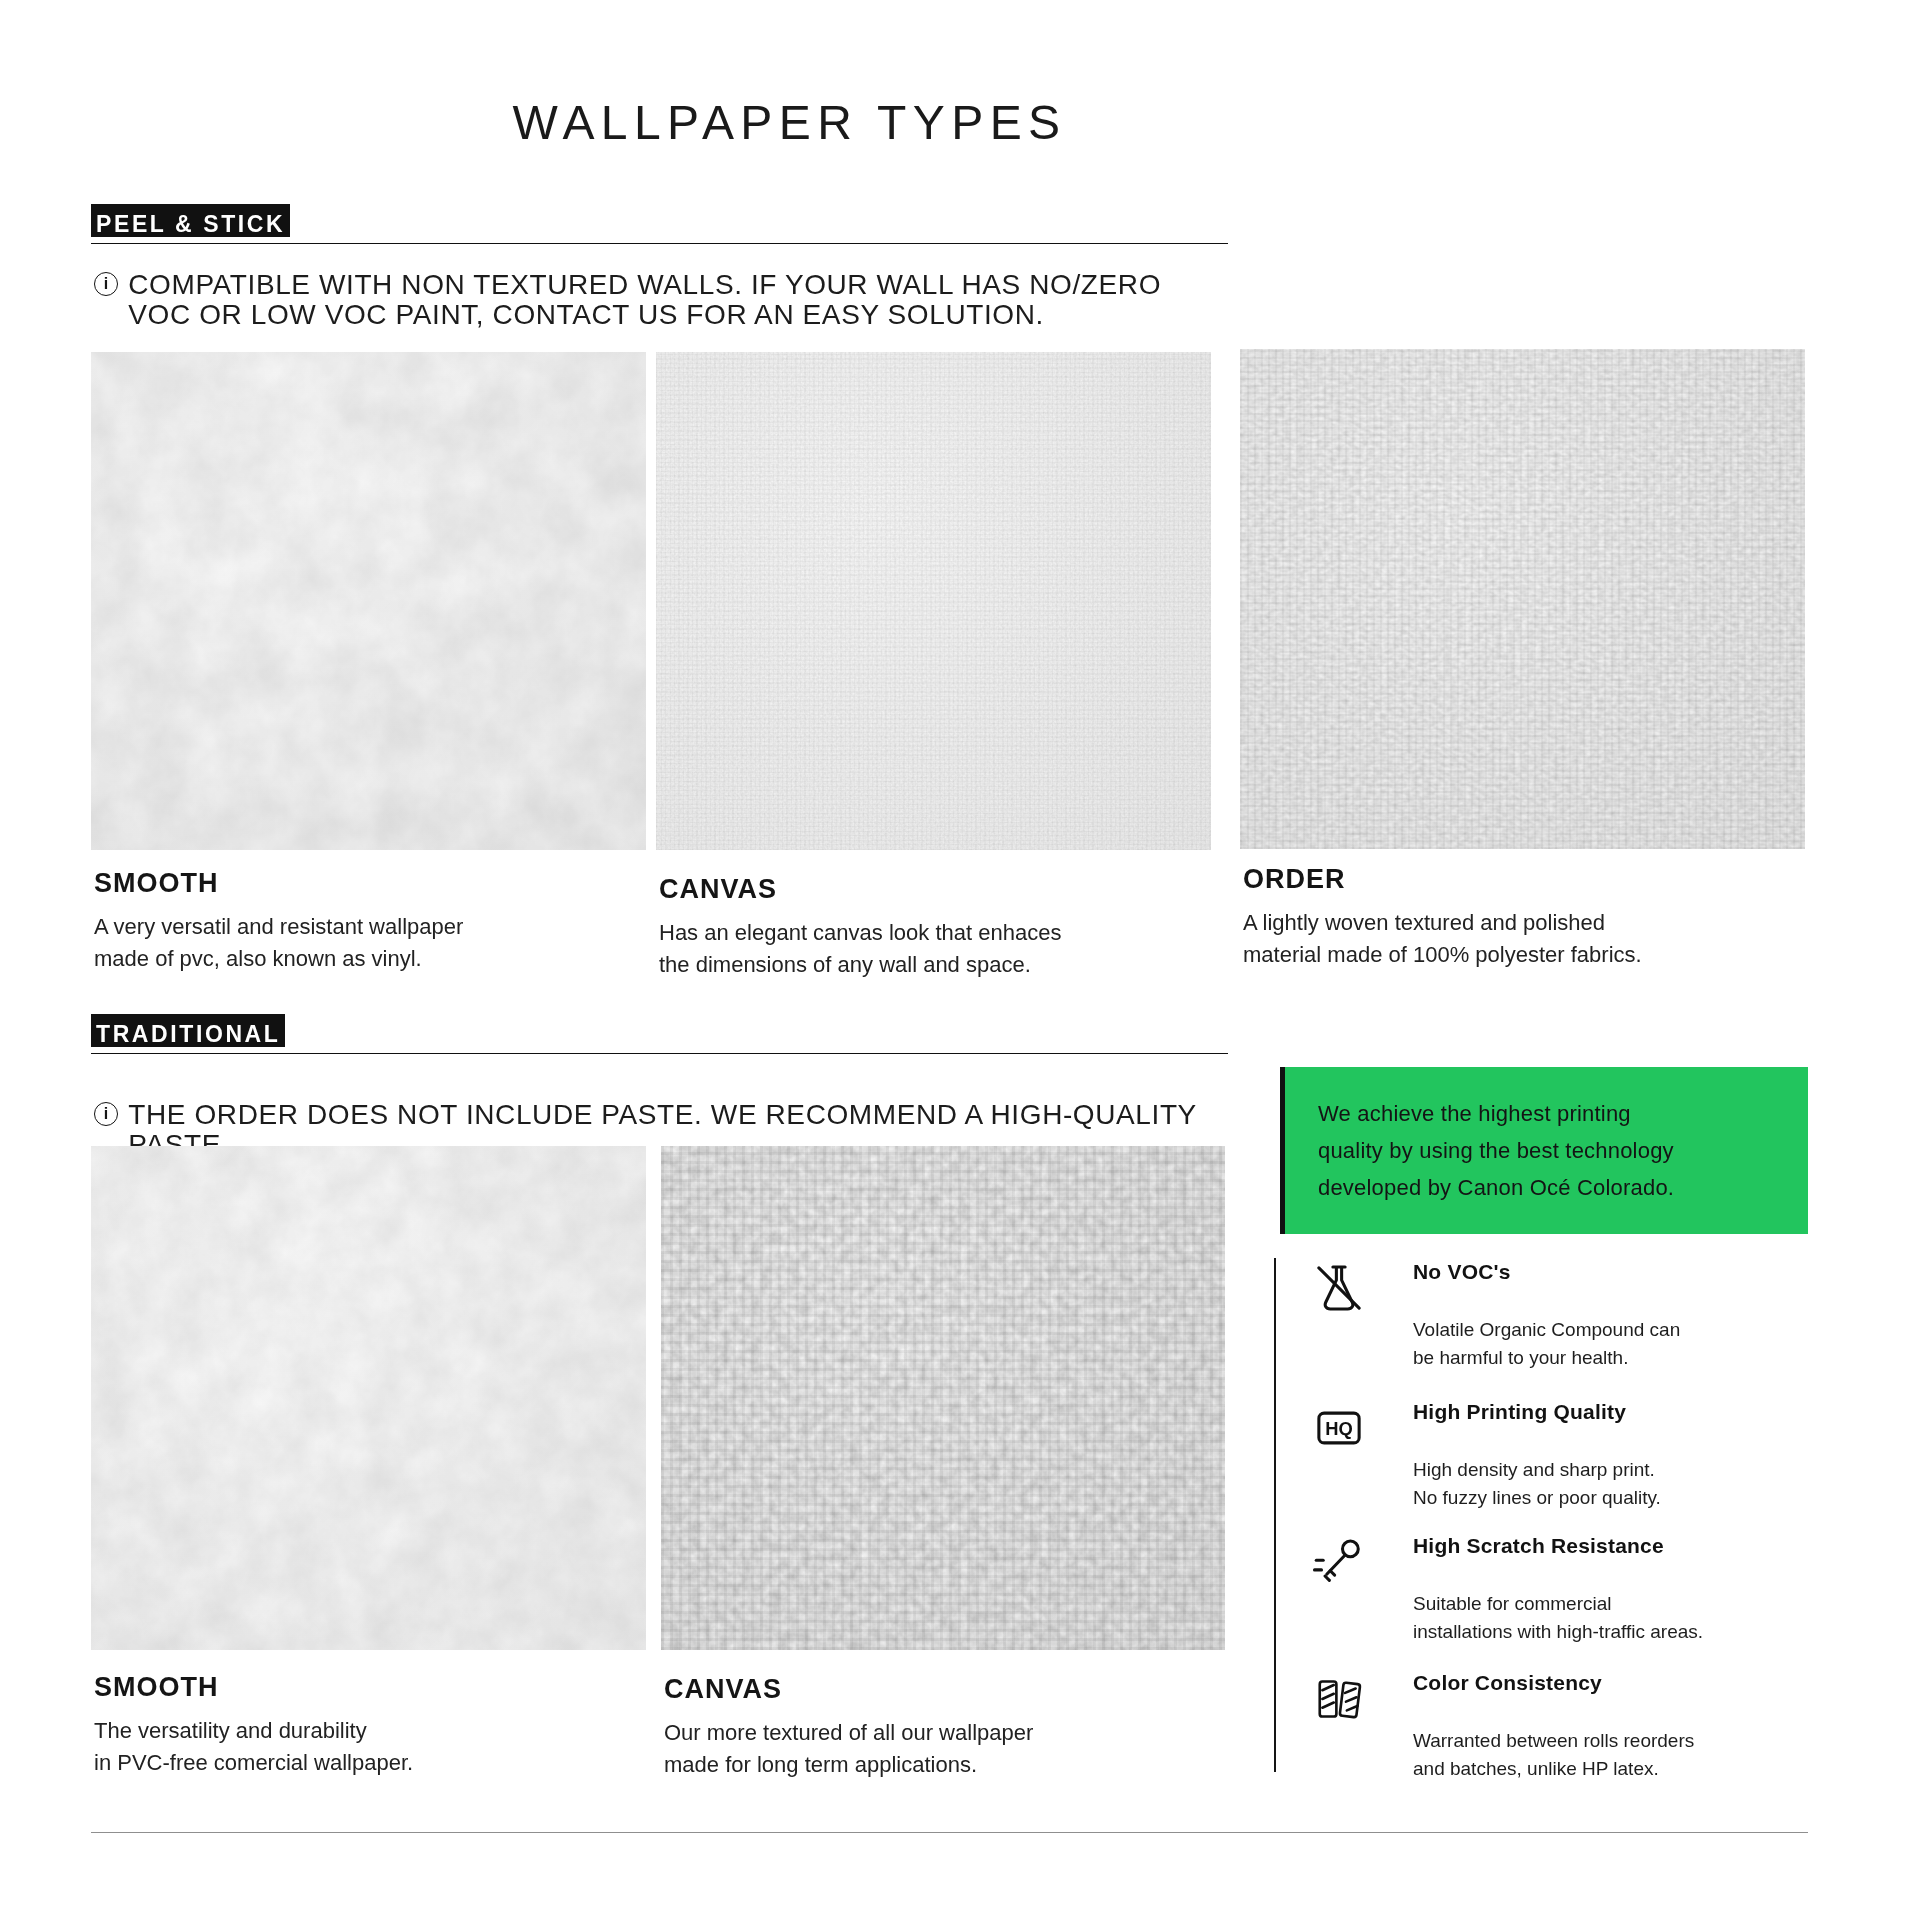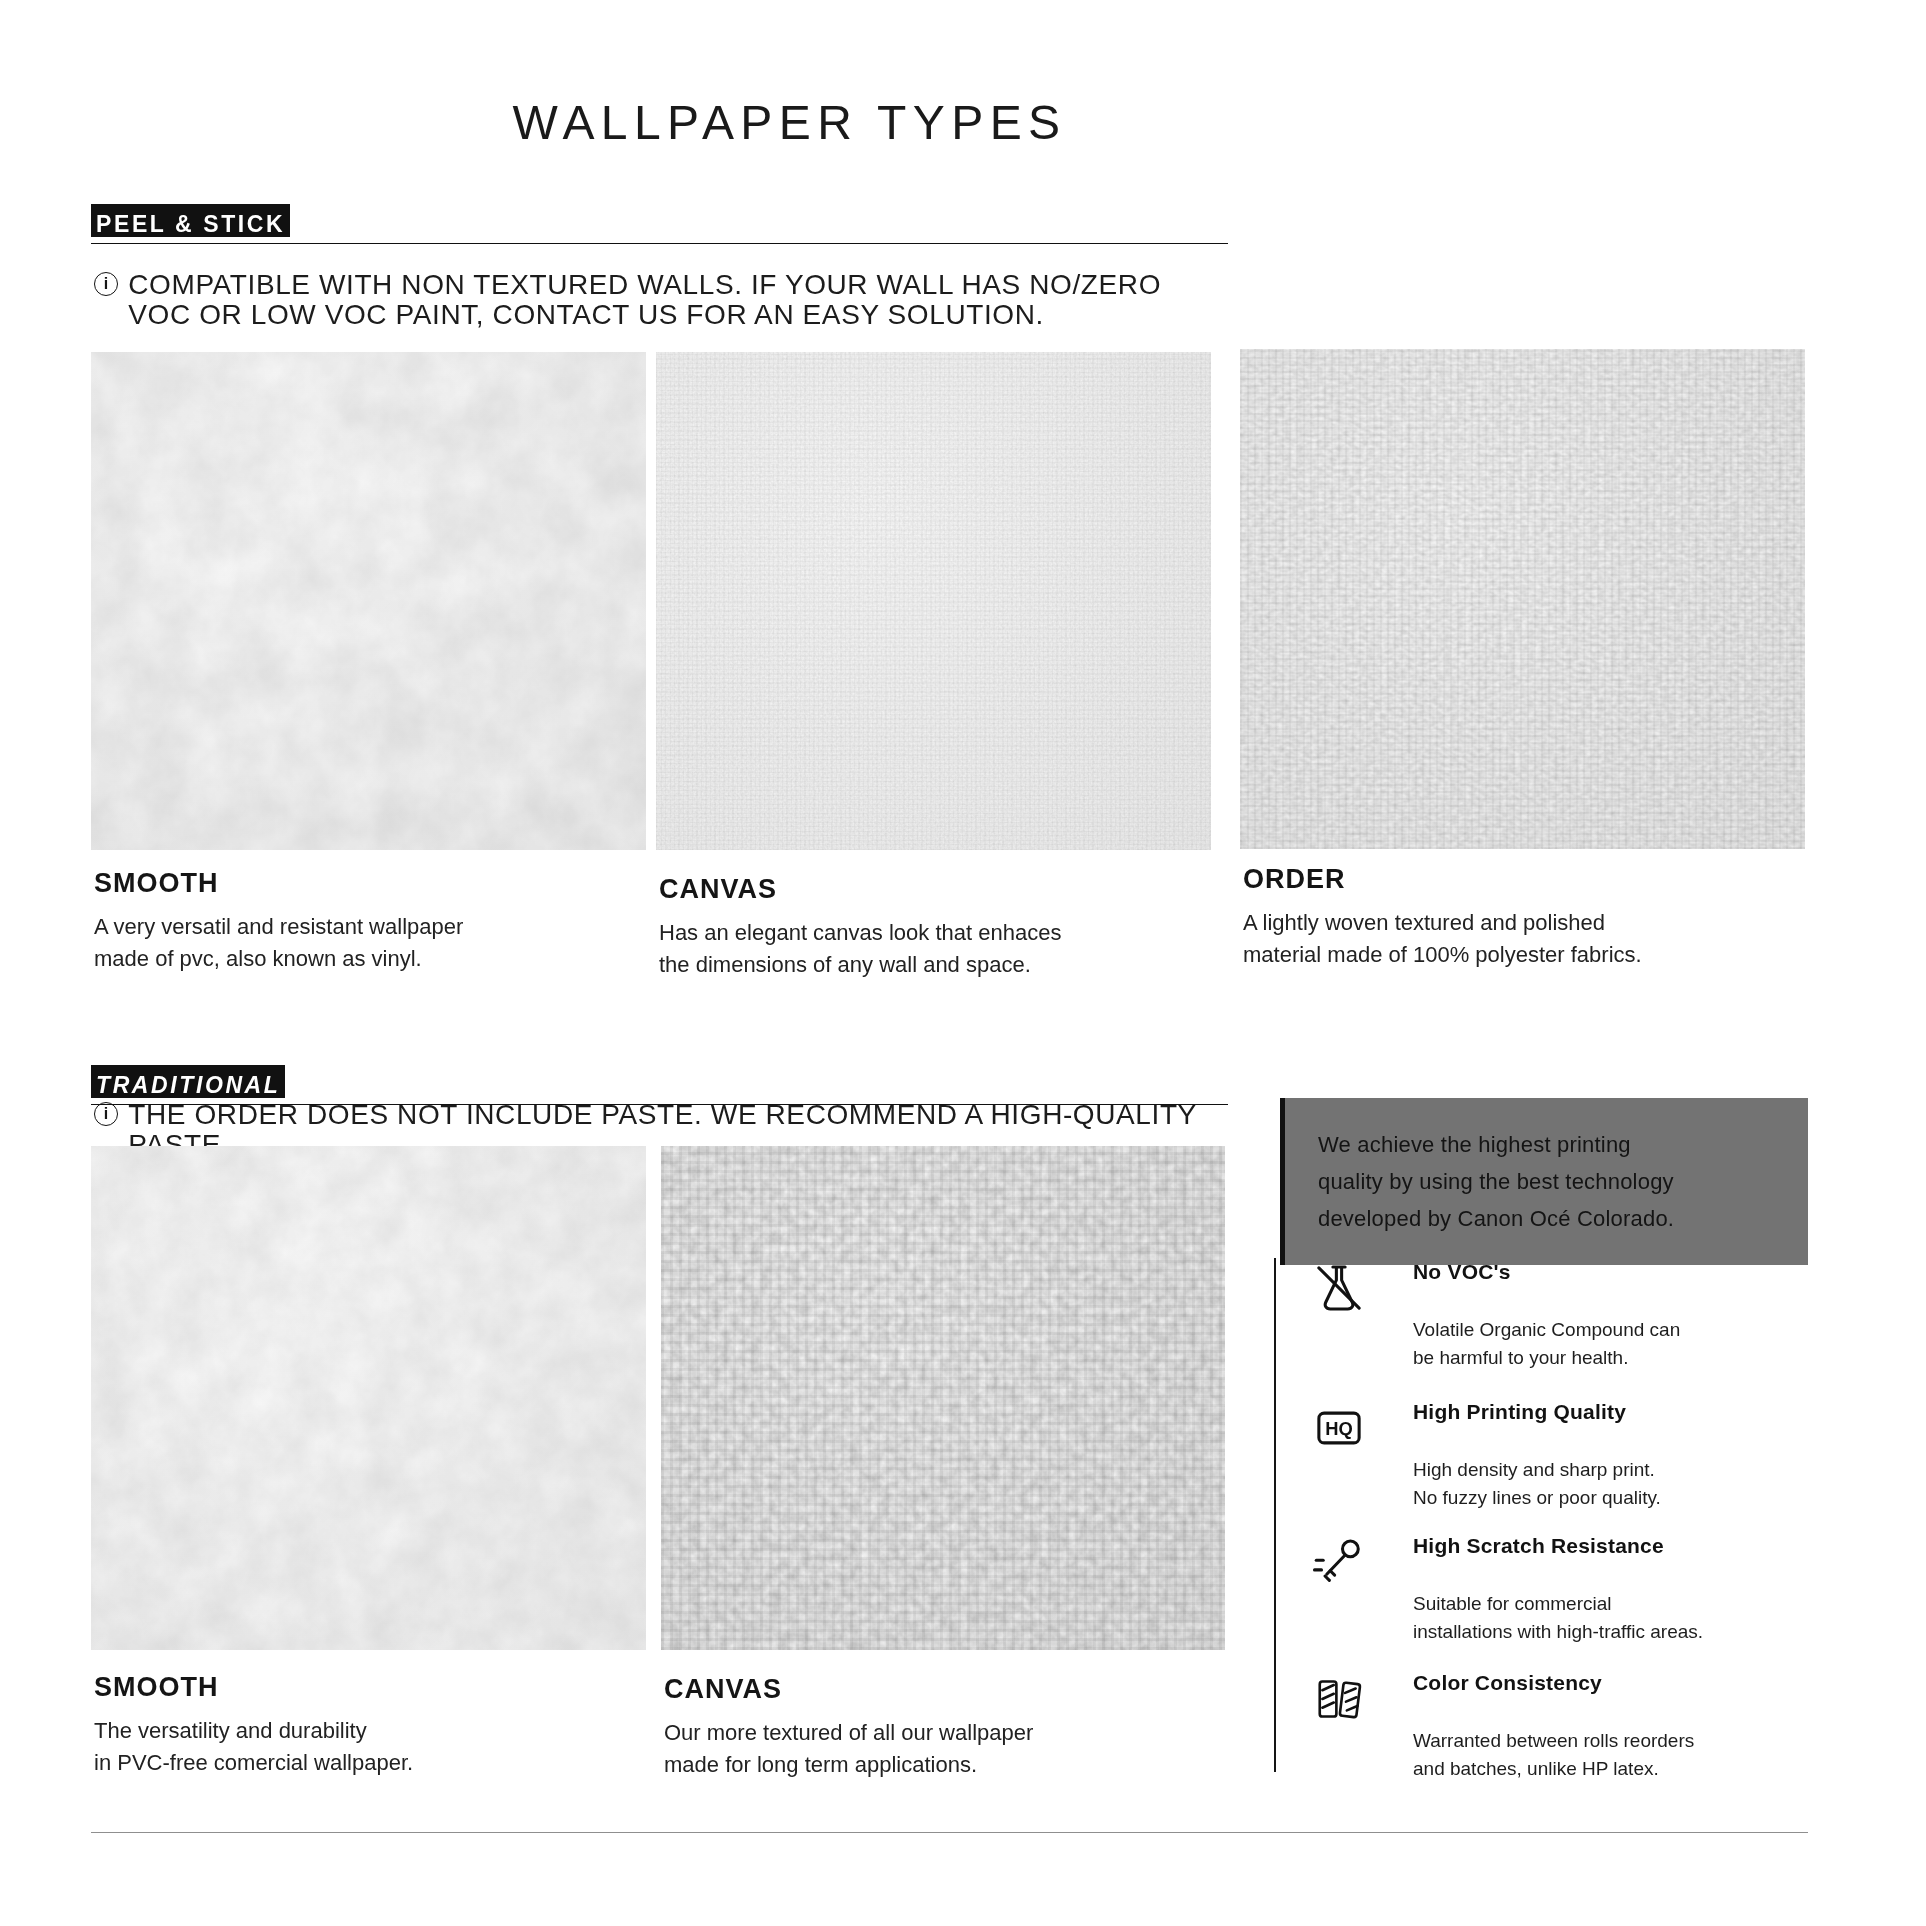--- a/index.html
+++ b/index.html
@@ -64,24 +64,24 @@
     background:
       repeating-linear-gradient(0deg, rgba(0,0,0,0.055) 0 2.6px, rgba(0,0,0,0) 2.6px 9px),
       repeating-linear-gradient(90deg, rgba(0,0,0,0.055) 0 2.6px, rgba(0,0,0,0) 2.6px 9px);
   }
 
   .caption .sw-name { font-size:27px; font-weight:bold; letter-spacing:1px; color:#151515; }
   .caption .sw-desc { margin-top:11.6px; font-size:22px; line-height:32px; color:#222; }
 
   
   #highlight-box {
-    background:#737373;
+    background:#22c55e;
     border-left:5.8px solid #111;
     padding:28px 26px 28px 33px;
-    font-size:22px; line-height:37px; letter-spacing:0.2px; color:#141414;margin-top:31px;
+    font-size:22px; line-height:37px; letter-spacing:0.2px; color:#141414;
   }
   #features-rule { background:#151515; }
   .feature { display:flex; gap:43px; align-items:flex-start; }
   .feat-icon { width:59px; flex:0 0 59px; display:flex; justify-content:flex-start; }
   .feat-icon svg { display:block; }
   .feat-title { font-size:21px; font-weight:bold; letter-spacing:0.2px; color:#121212; margin-bottom:6.4px; }
   .feat-desc { font-size:19px; line-height:28px; color:#1e1e1e;margin-top:32px; }
 
   .hrule { background:#8f8f8f; height:1.3px; }
 </style>
@@ -145,21 +145,21 @@
     <h3 class="sw-name">CANVAS</h3>
     <p class="sw-desc pre">Has an elegant canvas look that enhaces
 the dimensions of any wall and space.</p>
   </div>
   <div class="abs caption" style="left:1243px; top:864px; width:578px;">
     <h3 class="sw-name">ORDER</h3>
     <p class="sw-desc pre">A lightly woven textured and polished
 material made of 100% polyester fabrics.</p>
   </div>
 
-  <div class="abs badge-row" style="left:91px; top:1065px; width:1137px;font-style:italic;">
+  <div class="abs badge-row" style="left:91px; top:1014px; width:1137px;">
     <span class="badge">TRADITIONAL</span>
   </div>
 
   <div class="abs note" style="left:94px; top:1100px; width:1130px;">
     <span class="info-icon">
         <i>i</i>
       </span>
     <span class="note-text pre">THE ORDER DOES NOT INCLUDE PASTE. WE RECOMMEND A HIGH-QUALITY PASTE.</span>
   </div>
 

